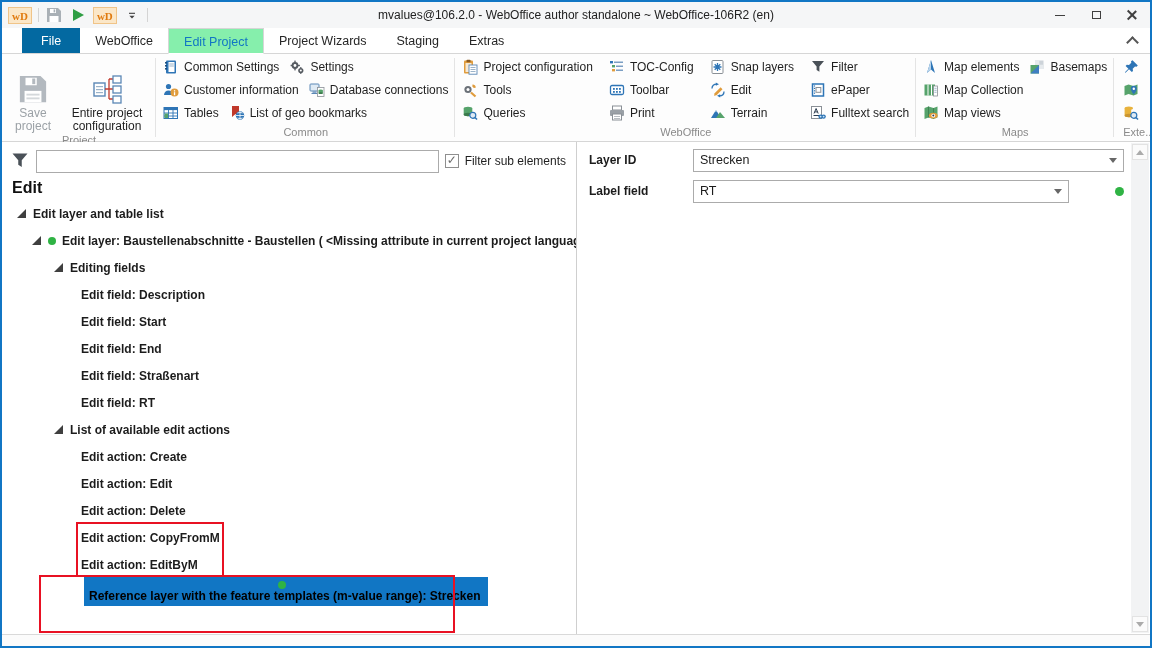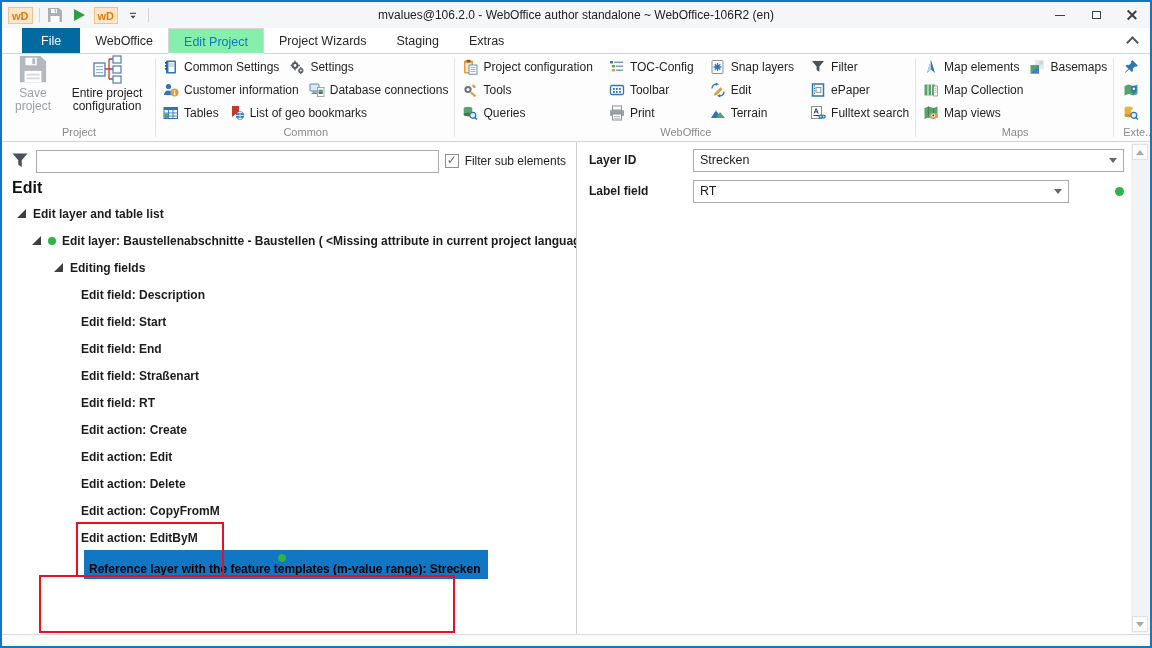--- a/index.html
+++ b/index.html
@@ -3,21 +3,21 @@
 <meta charset="utf-8">
 <style>
   html,body{margin:0;padding:0;background:#e8e8e8;font-family:"Liberation Sans",sans-serif;}
   *{box-sizing:border-box;}
   .window{width:1152px;height:648px;border:2px solid #1176c4;background:#fff;position:relative;display:flex;flex-direction:column;overflow:hidden;}
 
   
   .titlebar{height:26px;background:#f5f6f7;display:flex;align-items:center;position:relative;flex:none;}
   .qat{display:flex;align-items:center;gap:6px;padding-left:6px;z-index:2;}
   .qsep{width:1px;height:14px;background:#d4d4d4;}
-  .wdlogo{background:#fbe7c8;border:1px solid #f0c488;color:#e07b10;font-weight:700;font-size:11px;padding:0 3px;height:17px;line-height:16px;}
+  .wdlogo{background:#fbe7c8;border:1px solid #f0c488;color:#e07b10;font-weight:700;font-size:11px;padding:0 3px;height:17px;line-height:16px;font-family:Liberation Serif, serif;}
   .qbtn{width:18px;height:18px;display:flex;align-items:center;justify-content:center;}
   .title{position:absolute;left:0;right:0;text-align:center;font-size:12px;color:#222;}
   .winctl{margin-left:auto;display:flex;z-index:2;}
   .wbtn{width:36px;height:26px;display:flex;align-items:center;justify-content:center;color:#404040;}
   .glyph-min{width:10px;height:1px;background:#404040;}
   .glyph-max{width:9px;height:8px;border:1px solid #404040;}
   .glyph-close{position:relative;width:10px;height:10px;}
   .glyph-close::before,.glyph-close::after{content:"";position:absolute;left:4px;top:-1px;width:1.5px;height:12px;background:#404040;}
   .glyph-close::before{transform:rotate(45deg);}
   .glyph-close::after{transform:rotate(-45deg);}
@@ -29,21 +29,21 @@
   .tab.active{border:1px solid #d6d6d6;border-bottom:1px solid #fff;margin-bottom:-1px;color:#1176c4;background:#86efac;}
   .chevup{position:absolute;right:14px;top:8px;width:8px;height:8px;}
   .chevup::before{content:"";position:absolute;left:0;top:2px;width:7px;height:7px;border-left:2px solid #555;border-top:2px solid #555;transform:rotate(45deg);}
 
   
   .ribbon{height:88px;background:#fdfdfd;border-bottom:1px solid #d6d6d6;display:flex;flex:none;}
   .rgroup{display:flex;flex-direction:column;position:relative;padding:0 3px;}
   .rgroup::after{content:"";position:absolute;right:0;top:4px;bottom:4px;width:1px;background:#e4e4e4;}
   .rgbody{flex:1;display:flex;align-items:stretch;}
   .rglabel{text-align:center;font-size:11px;color:#8a8a8a;padding:0 6px 3px;}
-  .bigbtn{width:56px;display:flex;flex-direction:column;align-items:center;text-align:center;font-size:12px;line-height:1.12;padding-top:0;gap:3px;}
+  .bigbtn{width:56px;display:flex;flex-direction:column;align-items:center;text-align:center;font-size:12px;line-height:1.12;padding-top:20px;gap:3px;}
   .bigbtn.disabled{color:#9ba1a6;}
   .bigbtn.dark{color:#1f1f1f;width:92px;}
   .rrows{display:flex;flex-direction:column;justify-content:space-around;padding:2px 4px;}
   .rrow{display:flex;gap:10px;}
   .rcolset{display:flex;gap:16px;padding:2px 4px;}
   .rcol{display:flex;flex-direction:column;justify-content:space-around;}
   .ritem{display:flex;align-items:center;gap:5px;height:18px;font-size:12px;color:#1f1f1f;white-space:nowrap;}
   .icostack{display:flex;flex-direction:column;justify-content:space-around;align-items:center;padding:2px 6px;}
   .ic{width:16px;height:16px;flex:none;display:inline-flex;}
   .ic svg{width:100%;height:100%;}
@@ -557,20 +557,24 @@
           </div>
         <div class="trow p3">
             <span>Edit field: End</span>
           </div>
         <div class="trow p3">
             <span>Edit field: Straßenart</span>
           </div>
         <div class="trow p3">
             <span>Edit field: RT</span>
           </div>
+        <div class="trow p2">
+            <span class="arr"></span>
+            <span>List of available edit actions</span>
+          </div>
         <div class="trow p3">
             <span>Edit action: Create</span>
           </div>
         <div class="trow p3">
             <span>Edit action: Edit</span>
           </div>
         <div class="trow p3">
             <span>Edit action: Delete</span>
           </div>
         <div class="trow p3">

